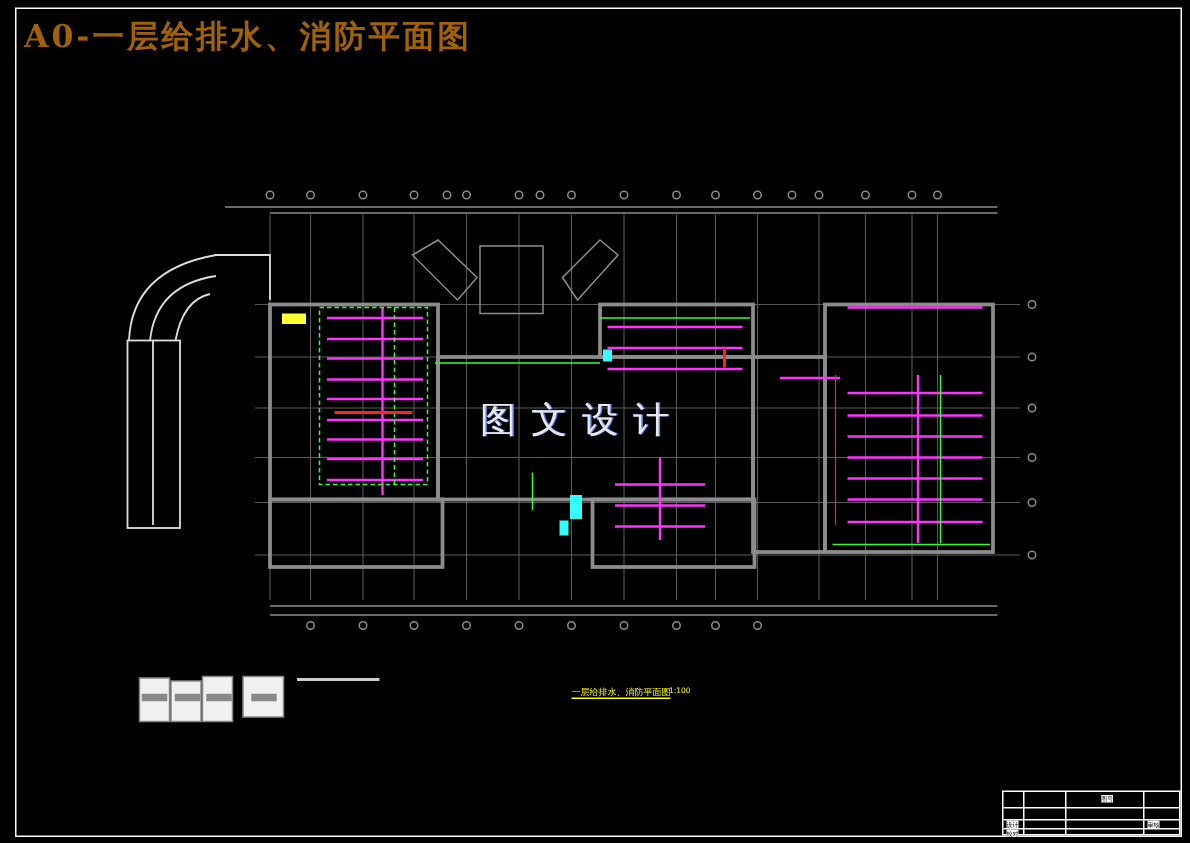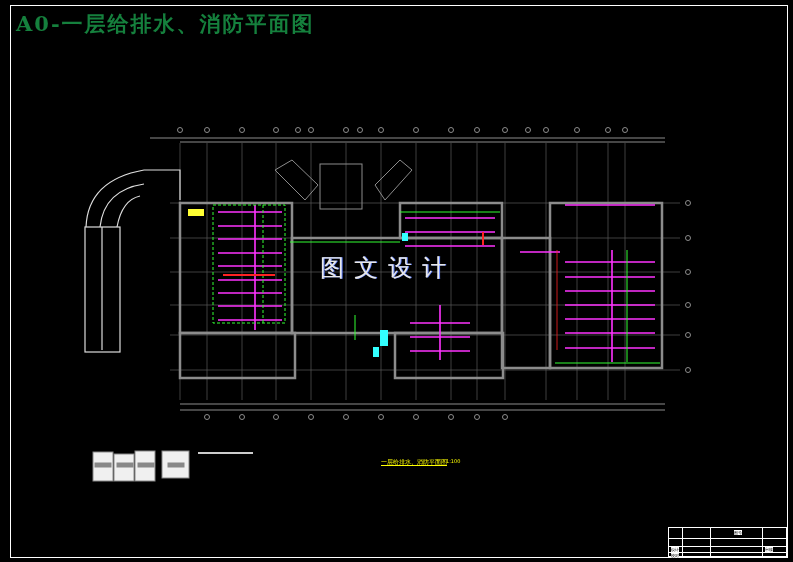--- a/index.html
+++ b/index.html
@@ -1,20 +1,20 @@
 <!DOCTYPE html>
 <html><head>
   <meta charset="utf-8">
   <style>
     html,body{margin:0;padding:0;background:#000;}
     body{width:793px;height:562px;position:relative;overflow:hidden;font-family:"DejaVu Sans",sans-serif;}
     .frame{position:absolute;left:10px;top:5px;width:778px;height:553px;border:1px solid #fff;box-sizing:border-box;}
-    .title{position:absolute;left:16px;top:10px;color:#15803d;font-size:21px;font-weight:bold;letter-spacing:2px;font-family:"DejaVu Serif",serif;}
+    .title{position:absolute;left:16px;top:10px;color:#a16207;font-size:21px;font-weight:bold;letter-spacing:2px;font-family:"DejaVu Serif",serif;}
     svg{position:absolute;left:0;top:0;}
-    .watermark{position:absolute;left:320px;top:252px;color:#e8e8e8;font-size:24px;letter-spacing:10px;font-family:"DejaVu Serif",serif;text-shadow:1px 0 #6080ff;}
+    .watermark{position:absolute;left:320px;top:264px;color:#e8e8e8;font-size:24px;letter-spacing:10px;font-family:"DejaVu Serif",serif;text-shadow:1px 0 #6080ff;}
     .plan-caption{position:absolute;left:381px;top:458px;color:#ffff00;font-size:6px;border-bottom:1px solid #ffff00;line-height:7px;}
     .plan-scale{position:absolute;left:446px;top:458px;color:#ffff00;font-size:5px;}
     .legend-note{position:absolute;left:198px;top:452px;width:55px;height:2px;background:#ccc;}
     .tb{position:absolute;left:668px;top:527px;width:119px;height:30px;border:1px solid #fff;box-sizing:border-box;}
     .tb-row{position:absolute;left:0;right:0;border-top:1px solid #fff;}
     .tb-col{position:absolute;top:0;bottom:0;border-left:1px solid #fff;}
     .tb-label{position:absolute;background:#fff;color:#000;font-size:4px;}
   </style>
 </head>
 <body>

